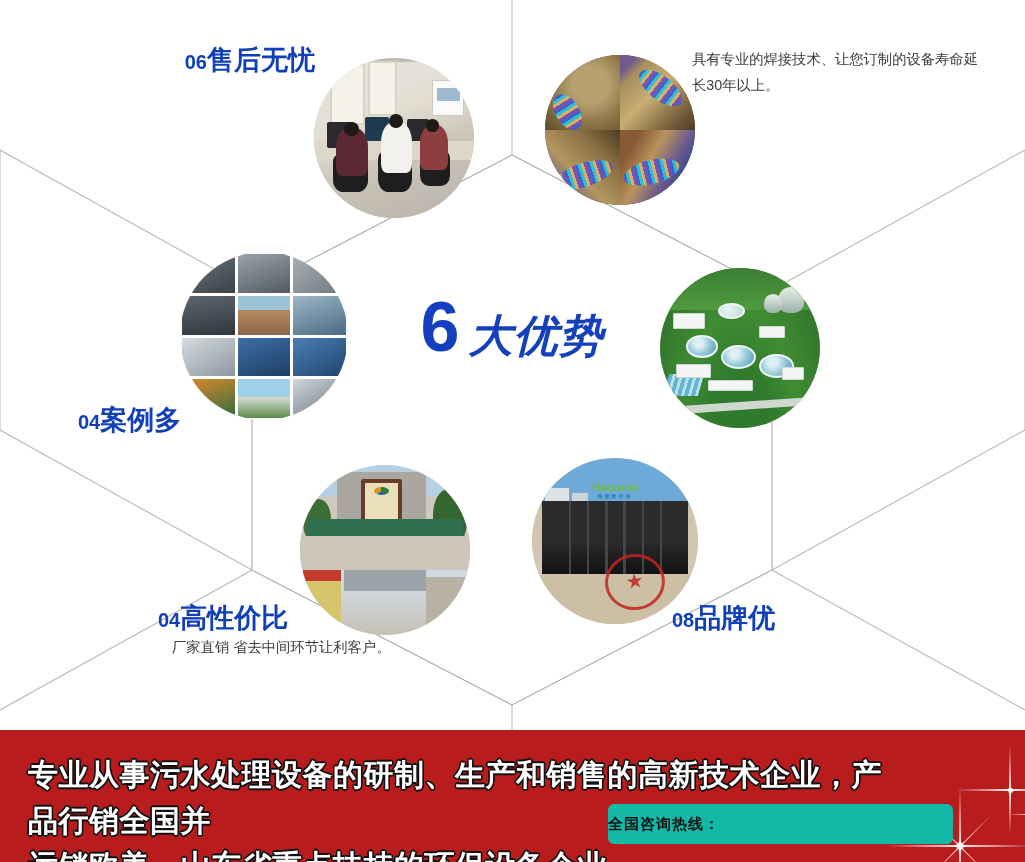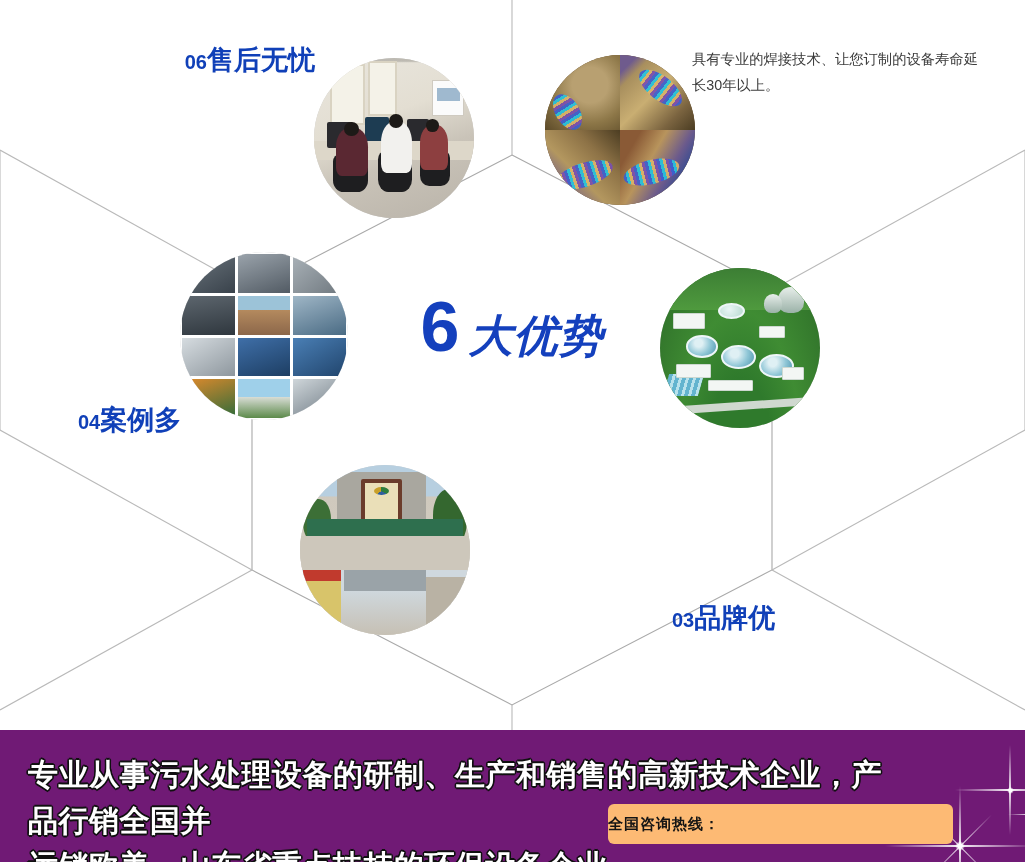--- a/index.html
+++ b/index.html
@@ -175,21 +175,21 @@
     display:flex; align-items:baseline; justify-content:center;
     color:#1440bd;
     white-space:nowrap;
   }
   #center-label .big{ font-size:70px; font-weight:700; line-height:1; letter-spacing:-1px; }
   #center-label .rest{ font-size:44px; font-weight:700; margin-left:10px; letter-spacing:1px;font-style:italic; }
 
   
   #footer{
     position:absolute; left:0; top:730px; width:1025px; height:132px;
-    background:#701a75;
+    background:#b91c1c;
     overflow:hidden;
   }
   .spark{ position:absolute; pointer-events:none; }
   .spark .h,.spark .v,.spark .d1,.spark .d2{
     position:absolute; left:50%; top:50%; background:
       linear-gradient(90deg,rgba(255,255,255,0) 0%,rgba(255,255,255,.95) 50%,rgba(255,255,255,0) 100%);
     transform-origin:center;
   }
   .spark .core{position:absolute;left:50%;top:50%;width:10px;height:10px;margin:-5px 0 0 -5px;border-radius:50%;
       background:radial-gradient(circle,#fff 0 30%,rgba(255,255,255,0) 70%);}
@@ -200,21 +200,21 @@
     font-weight:700;
     line-height:1.52;
     letter-spacing:0.5px;
     text-shadow:
        1.6px 0 0 #101010, -1.6px 0 0 #101010, 0 1.6px 0 #101010, 0 -1.6px 0 #101010,
        1.2px 1.2px 0 #101010, -1.2px 1.2px 0 #101010, 1.2px -1.2px 0 #101010, -1.2px -1.2px 0 #101010;
   }
   #hotline{
     position:absolute; left:608px; top:804px;
     width:345px; height:40px;
-    background:#fdba74;
+    background:#14b8a6;
     border-radius:6px;
     display:flex; align-items:center; justify-content:flex-start;
     gap:2px;
     color:#141414;
   }
   #hotline .lbl{ font-size:15px; font-weight:700; letter-spacing:1px; }
   #hotline .num{ font-family:"Liberation Serif","DejaVu Serif",serif; font-size:24px; letter-spacing:1px; }
 </style>
 </head>
 <body>
@@ -286,20 +286,39 @@
         <div class="tank t2"></div>
         <div class="tank t3"></div>
       <div class="pool"></div>
       <div class="bld g2"></div>
         <div class="bld g3"></div>
         <div class="bld g5"></div>
       <div class="road"></div>
     </div>
   </div>
 
+  <div class="photo ph-equip" style="left:532px;top:458px;width:166px;height:166px;">
+    <div class="inner">
+      <div class="ground"></div>
+      <div class="box"></div>
+        <div class="box2"></div>
+      <div class="tank"></div>
+      <div class="rib" style="left:22%"></div>
+        <div class="rib" style="left:33%"></div>
+      <div class="rib" style="left:44%"></div>
+        <div class="rib" style="left:55%"></div>
+      <div class="rib" style="left:66%"></div>
+        <div class="rib" style="left:77%"></div>
+      <div class="logo">
+        <span>H</span><span>aipuou</span>
+        <span class="cn">海普欧环保</span>
+      </div>
+      <div class="stamp"></div>
+    </div>
+  </div>
 
   <div class="photo ph-gate" style="left:300px;top:465px;width:170px;height:170px;">
     <div class="inner">
       <div class="bldg"></div>
       <div class="tree tr1"></div>
         <div class="tree tr2"></div>
       <div class="sign"></div>
       <div class="hedge"></div>
       <div class="yard"></div>
       <div class="lower"></div>
@@ -335,24 +354,30 @@
 
   <div class="block ta-l" style="left:678px;top:46px;width:300px;">
     <div class="blk-body" style="padding-left:14px;">具有专业的焊接技术、让您订制的设备寿命延长30年以上。</div>
   </div>
 
   <div class="block ta-l" style="left:752px;top:414px;width:268px;">
   </div>
 
   <div class="block ta-l" style="left:672px;top:604px;width:320px;">
     <div class="blk-title">
-      <span class="num">03</span><span>品牌优</span>
-    </div>
-  </div>
-
+      <span class="num">08</span><span>品牌优</span>
+    </div>
+  </div>
+
+  <div class="block ta-l" style="left:158px;top:604px;width:260px;">
+    <div class="blk-title">
+      <span class="num">04</span><span>高性价比</span>
+    </div>
+    <div class="blk-body" style="padding-left:14px;">厂家直销 省去中间环节让利客户。</div>
+  </div>
 
   <div class="block ta-l" style="left:78px;top:406px;width:250px;">
     <div class="blk-title">
       <span class="num">04</span><span>案例多</span>
     </div>
   </div>
 
   <div id="center-label">
     <span class="big">6</span>
     <span class="rest">大优势</span>

